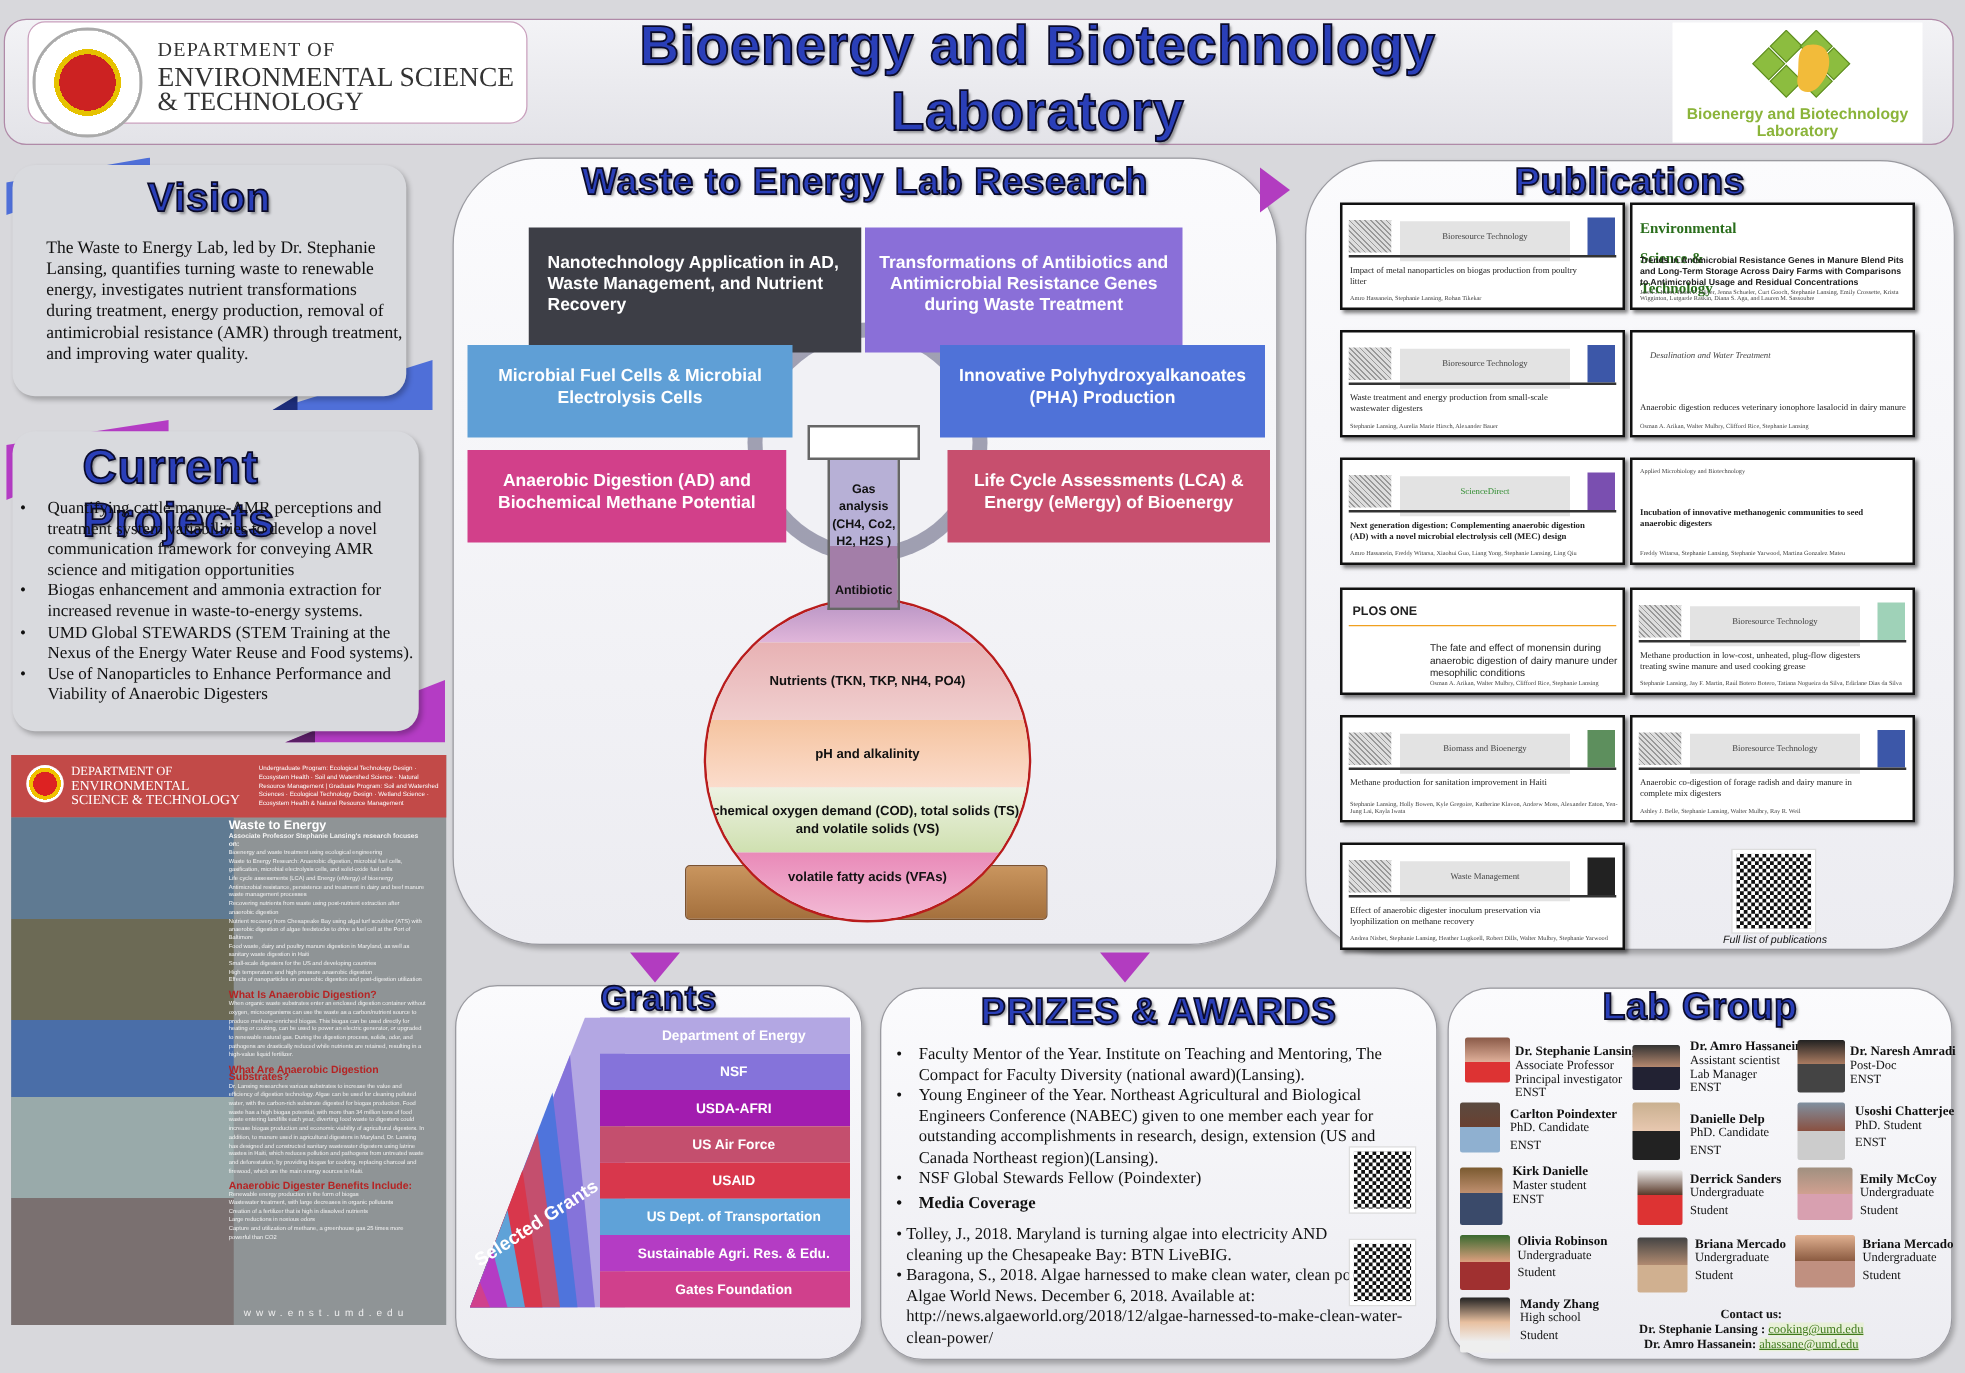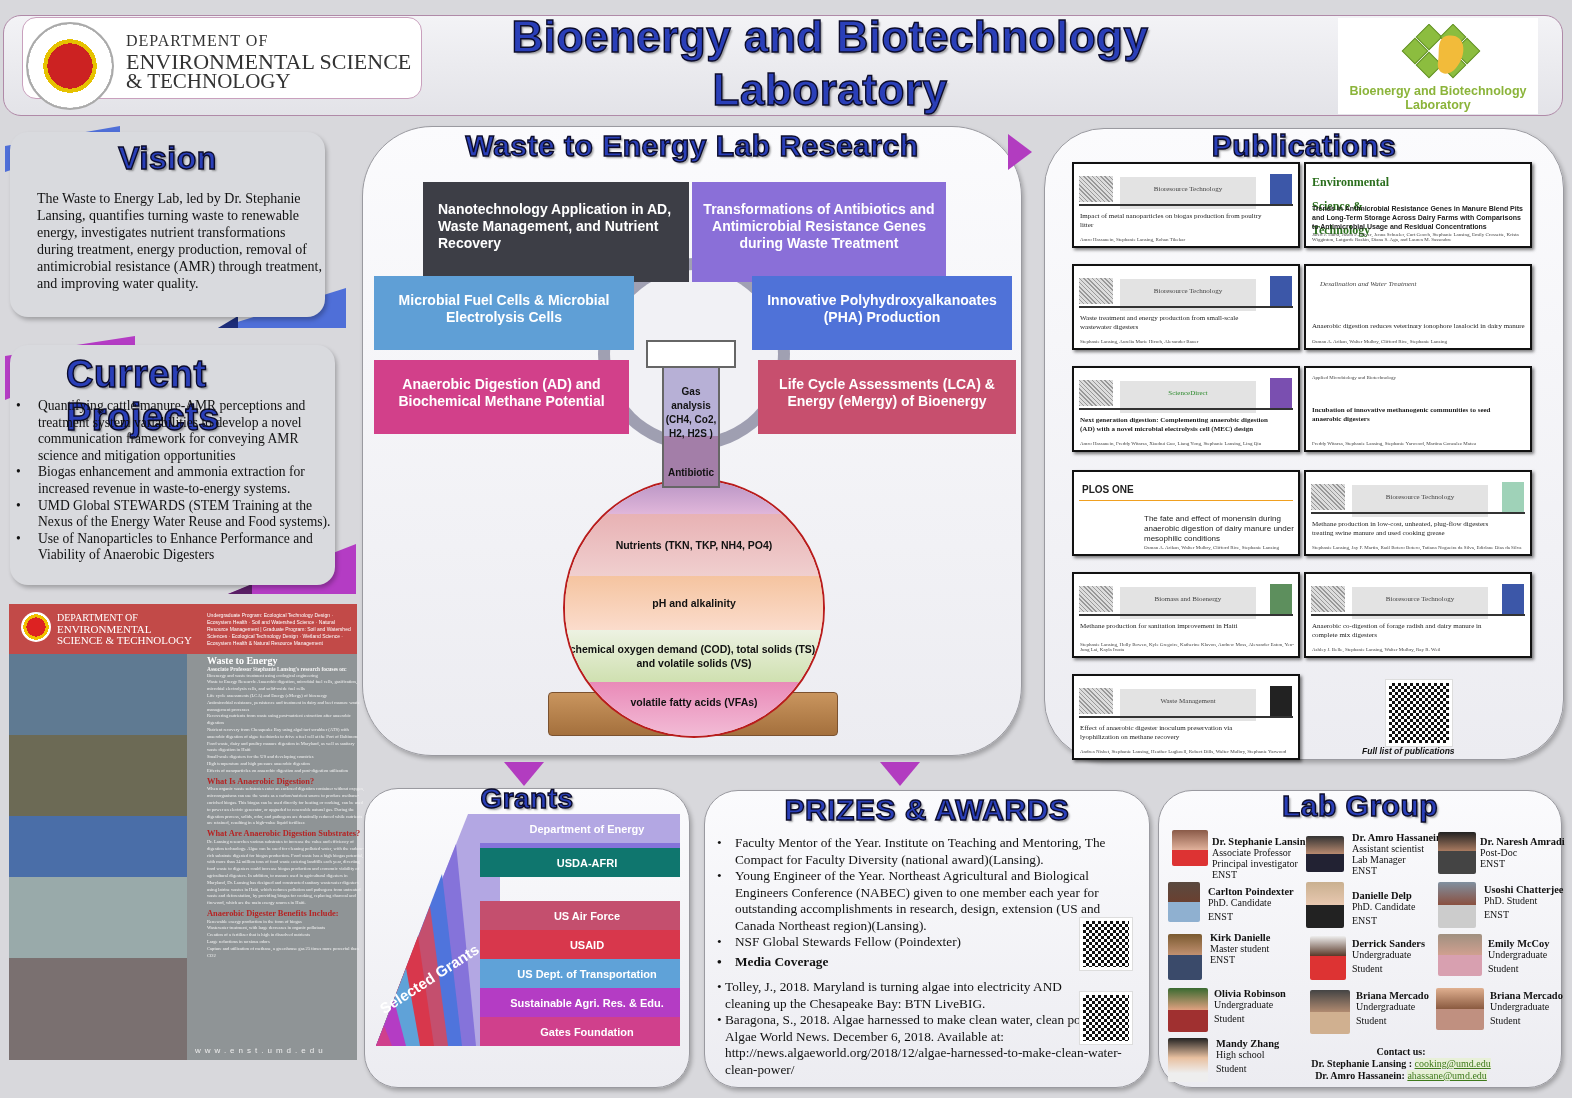--- a/index.html
+++ b/index.html
@@ -31,21 +31,21 @@
 #projects li{position:relative;padding-left:28px}
 #projects li:before{content:"•";position:absolute;left:6px}
 
 #broch{left:9px;top:604px;width:348px;height:456px;background:#8f9496}
 #broch .top{left:0;top:0;width:348px;height:50px;background:#c24a48}
 #broch .top .t1{left:48px;top:8px;font-size:10px;color:#fff}
 #broch .top .t2{left:48px;top:19px;font-size:11px;color:#fff}
 #broch .top .t3{left:48px;top:30px;font-size:11px;color:#fff}
 #broch .top .prog{left:198px;top:8px;font-size:5px;color:#fff;line-height:7px;font-family:"Liberation Sans",sans-serif}
 #broch .photos{left:0;top:50px;width:178px;height:406px;background:linear-gradient(180deg,#5f7a92 0 20%,#6c6a55 20% 40%,#4a6ea8 40% 55%,#9aa 55% 75%,#7a7070 75%)}
-#broch .txt{left:198px;top:54px;width:158px;font-family:Liberation Serif, serif;color:#f4f4f4;font-size:4.6px;line-height:6.8px}
+#broch .txt{left:174px;top:54px;width:158px;font-family:Liberation Sans, sans-serif;color:#f4f4f4;font-size:4.6px;line-height:6.8px}
 #broch .txt h4{font-size:10px;color:#fff;margin-bottom:1px}
 #broch .txt h5{font-size:8.4px;color:#b52424;margin:4px 0 1px}
 #broch .txt .ld{font-weight:bold;font-size:5.4px}
 #broch .url{left:186px;top:442px;font-size:8px;letter-spacing:4px;color:#eee;font-family:"Liberation Sans",sans-serif}
 
 #research{left:362px;top:126px;width:660px;height:630px;border-radius:70px}
 #research h2{position:absolute;left:0;top:2px;width:100%;text-align:center;font-size:30px}
 .rblock{position:absolute;color:#fff;font-family:"Liberation Sans",sans-serif;font-weight:bold;font-size:14px;line-height:17px;text-align:center;display:flex;align-items:center;justify-content:center}
 #b-nano{left:423px;top:182px;width:266px;height:100px;background:#3d3e46;text-align:left;justify-content:flex-start;padding:0 0 12px 15px}
 #b-anti{left:692px;top:182px;width:254px;height:100px;background:#8a6fd8;padding-bottom:12px}
@@ -68,21 +68,21 @@
 #pubs h2{position:absolute;left:0;top:0;width:100%;text-align:center;font-size:30px}
 .pub{position:absolute;width:228px;height:86px;background:#fff;border:2.5px solid #111;box-shadow:2px 2px 3px rgba(0,0,0,.5);overflow:hidden;font-family:"Liberation Serif",serif}
 .pub .jr{position:absolute;left:46px;top:13px;width:136px;height:32px;background:#e3e3e3;font-size:7px;text-align:center;line-height:24px;color:#444}
 .pub .tree{position:absolute;left:5px;top:12px;width:34px;height:26px;background:repeating-linear-gradient(45deg,#999 0 1px,#ddd 1px 3px)}
 .pub .cov{position:absolute;right:6px;top:10px;width:22px;height:30px;background:#3c57a8}
 .pub .rule{position:absolute;left:5px;right:5px;top:40px;height:2px;background:#333}
 .pub .ti{position:absolute;left:6px;top:48px;width:190px;font-size:7px;line-height:9px;color:#222}
 .pub .au{position:absolute;left:6px;bottom:4px;font-size:5px;color:#444}
 #qr-pub{left:1386px;top:680px;width:66px;height:66px}
 .qr{background:conic-gradient(#111 25%,#fff 0 50%,#111 0 75%,#fff 0) 0 0/6px 6px;border:3px solid #fff;outline:1px solid #ddd}
-#qr-cap{left:1362px;top:746px;width:116px;text-align:left;font-family:"Liberation Sans",sans-serif;font-weight:bold;font-style:italic;font-size:8.5px;color:#111}
+#qr-cap{left:1362px;top:746px;width:116px;text-align:center;font-family:"Liberation Sans",sans-serif;font-weight:normal;font-style:italic;font-size:8.5px;color:#111}
 
 #grants{left:364px;top:788px;width:326px;height:300px;border-radius:34px}
 #grants h2{position:absolute;left:0;top:-6px;width:100%;text-align:center;font-size:28px}
 .gbar{position:absolute;left:480px;width:200px;height:29px;color:#fff;font-family:"Liberation Sans",sans-serif;font-weight:bold;font-size:11px;display:flex;align-items:center;justify-content:center;padding-left:14px}
 #gtri{left:376px;top:814px;width:124px;height:232px}
 #sel{left:386px;top:1000px;color:#fff;font-family:"Liberation Sans",sans-serif;font-weight:bold;font-size:15px;transform:rotate(-33deg);transform-origin:left bottom;white-space:nowrap}
 
 #prizes{left:704px;top:790px;width:446px;height:298px;border-radius:34px}
 #prizes h2{position:absolute;left:0;top:2px;width:100%;text-align:center;font-size:30px}
 #prizes ul{position:absolute;left:10px;top:44px;width:410px;list-style:none;font-size:13.3px;line-height:16.5px}
@@ -313,21 +313,21 @@
   <polygon points="0,232 80,30 100,232" fill="#8573da"></polygon>
   <polygon points="0,232 66,60 86,232" fill="#4f74dc"></polygon>
   <polygon points="0,232 54,92 72,232" fill="#c44f6e"></polygon>
   <polygon points="0,232 42,122 58,232" fill="#d8374c"></polygon>
   <polygon points="0,232 30,154 44,232" fill="#5fa2d8"></polygon>
   <polygon points="0,232 18,186 30,232" fill="#b43cc4"></polygon>
   <polygon points="0,232 8,212 16,232" fill="#d0408c"></polygon>
 </svg>
 <div class="gbar" style="top:814px;background:#b3a7e3">Department of Energy</div>
 <div class="gbar" style="top:843px;background:#8573da">NSF</div>
-<div class="gbar" style="top:848px;background:#0f766e">USDA-AFRI</div>
+<div class="gbar" style="top:872px;background:#a21caf">USDA-AFRI</div>
 <div class="gbar" style="top:901px;background:#c44f6e">US Air Force</div>
 <div class="gbar" style="top:930px;background:#d8374c">USAID</div>
 <div class="gbar" style="top:959px;background:#5fa2d8">US Dept. of Transportation</div>
 <div class="gbar" style="top:988px;background:#b43cc4">Sustainable Agri. Res. &amp; Edu.</div>
 <div class="gbar" style="top:1017px;background:#d0408c;height:29px">Gates Foundation</div>
 <div id="sel" class="abs">Selected Grants</div>
 
 <div id="prizes" class="panel">
   <h2 class="outline-title">PRIZES &amp; AWARDS</h2>
   <ul>

